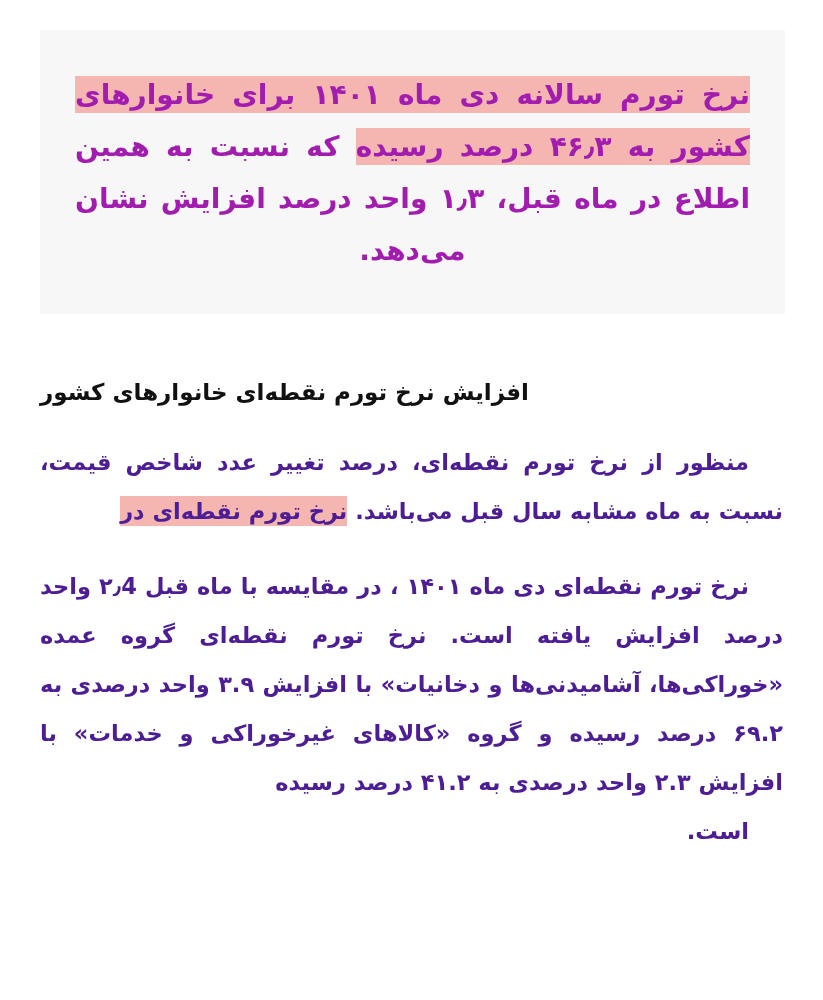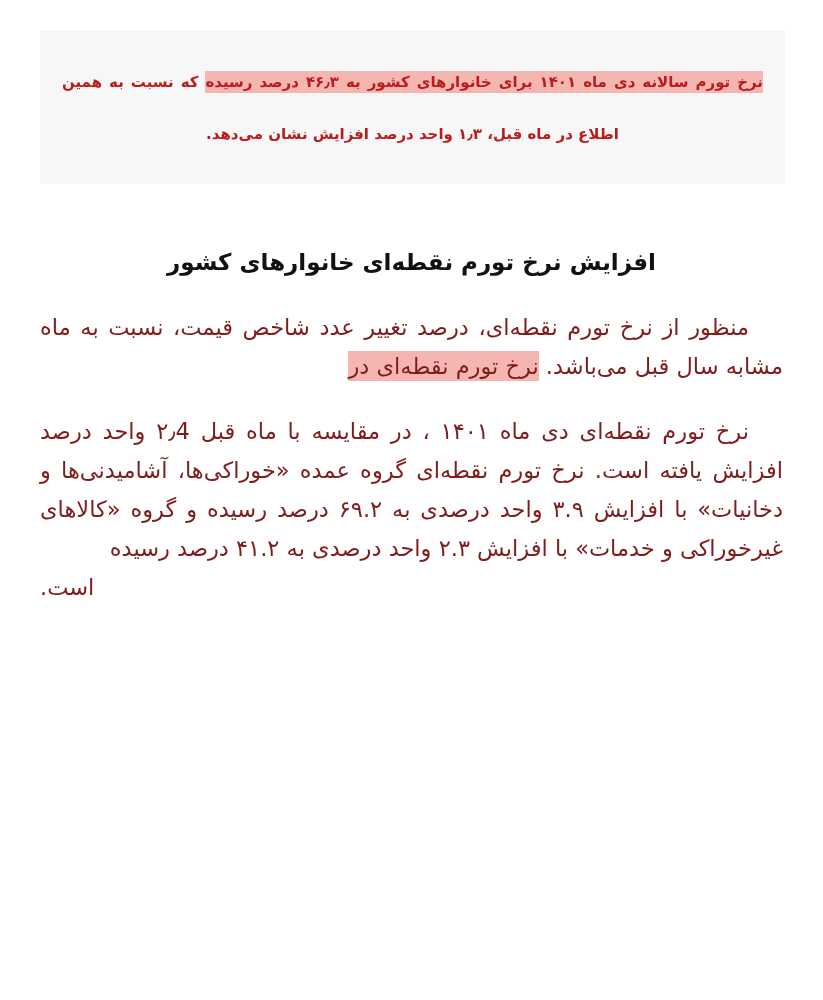--- a/index.html
+++ b/index.html
@@ -24,69 +24,69 @@
   }
 
   
   .lead-block {
     margin: 30px 38px 0 40px;
     background: #f7f7f7;
     padding: 22px 18px 20px 18px;
     box-sizing: border-box;
   }
   .lead-block p {
-    margin: 4px;
+    margin: 17px;
     direction: rtl;
     text-align: justify;
     text-align-last: center;
-    font-size: 15px;
+    font-size: 28px;
     line-height: 52px;
-    color: #b91c1c;
+    color: #a21caf;
     font-weight: 600;
   }
   .hl {
     background: #f5b5b0;
     padding: 2px 0;
     box-decoration-break: clone;
     -webkit-box-decoration-break: clone;
   }
 
   
   .section-heading {
     margin: 58px 40px 0 40px;
     direction: rtl;
-    text-align: center;
+    text-align: left;
     font-size: 23px;
     font-weight: 700;
     color: #111111;
     line-height: 40px;
   }
 
   
   .body-para {
     margin: 26px 40px 0 40px;
     direction: rtl;
     text-align: justify;
     font-size: 22.5px;
-    line-height: 39px;
-    color: #7f1d1d;
-    font-weight: 400;
+    line-height: 49px;
+    color: #4c1d95;
+    font-weight: 700;
   }
   .body-para.indent {
     text-indent: 34px;
   }
   .para-3 {
     margin-top: 22px;
   }
   .para-4 {
     margin-top: 26px;
   }
   .last-line-right {
     display: block;
-    text-align: left;
+    text-align: right;
   }
 </style>
 </head>
 <body>
 
 <div class="page">
 
   <div class="lead-block">
     <p><span class="hl">نرخ تورم سالانه دی ماه ۱۴۰۱ برای خانوارهای کشور به ۴۶٫۳ درصد رسیده</span><span> که نسبت به همین اطلاع در ماه قبل، ۱٫۳ واحد درصد افزایش نشان می‌دهد.</span></p>
   </div>

